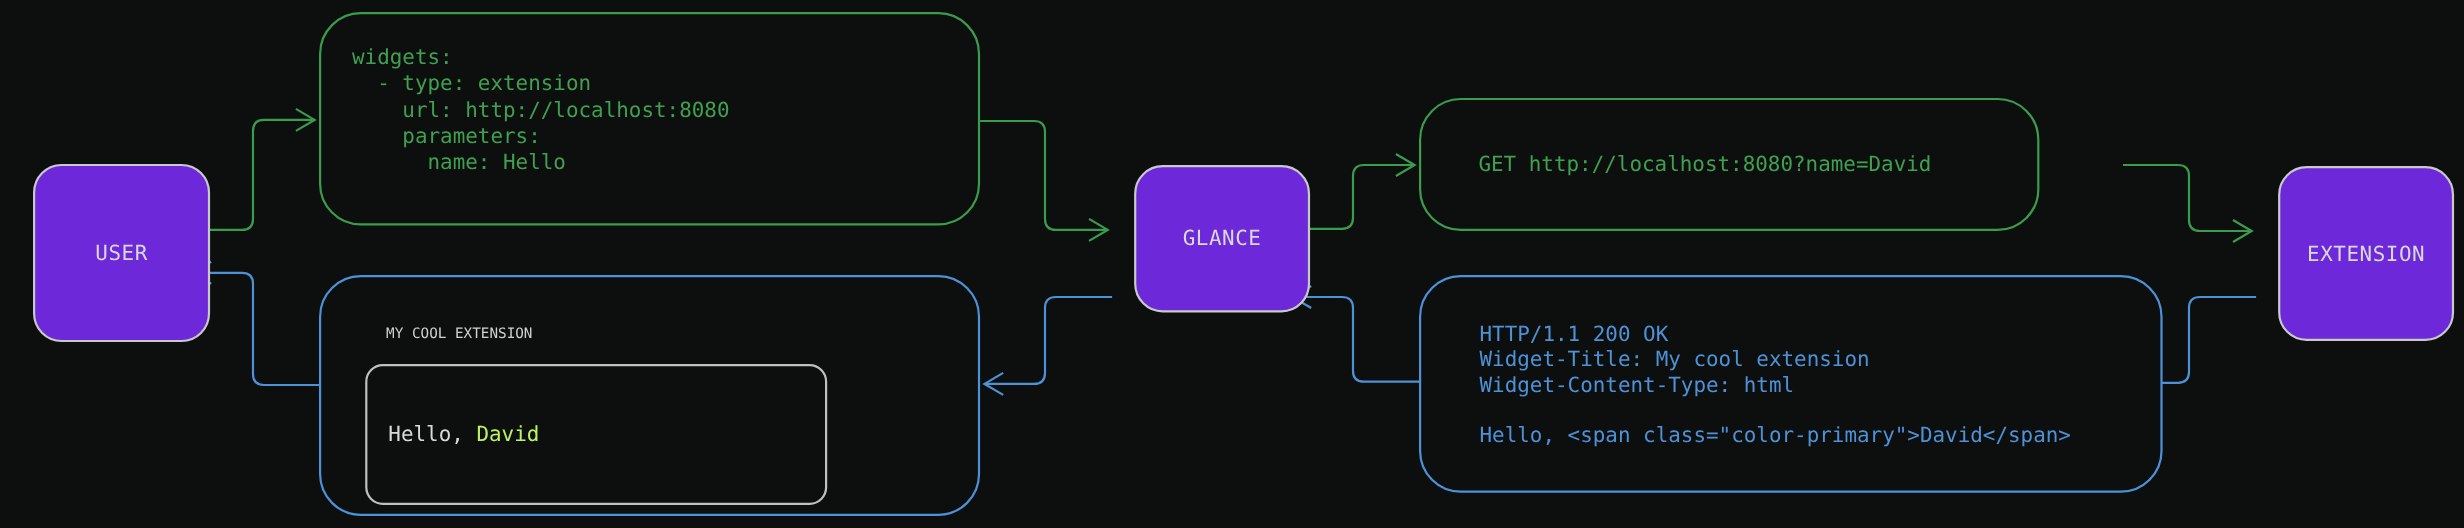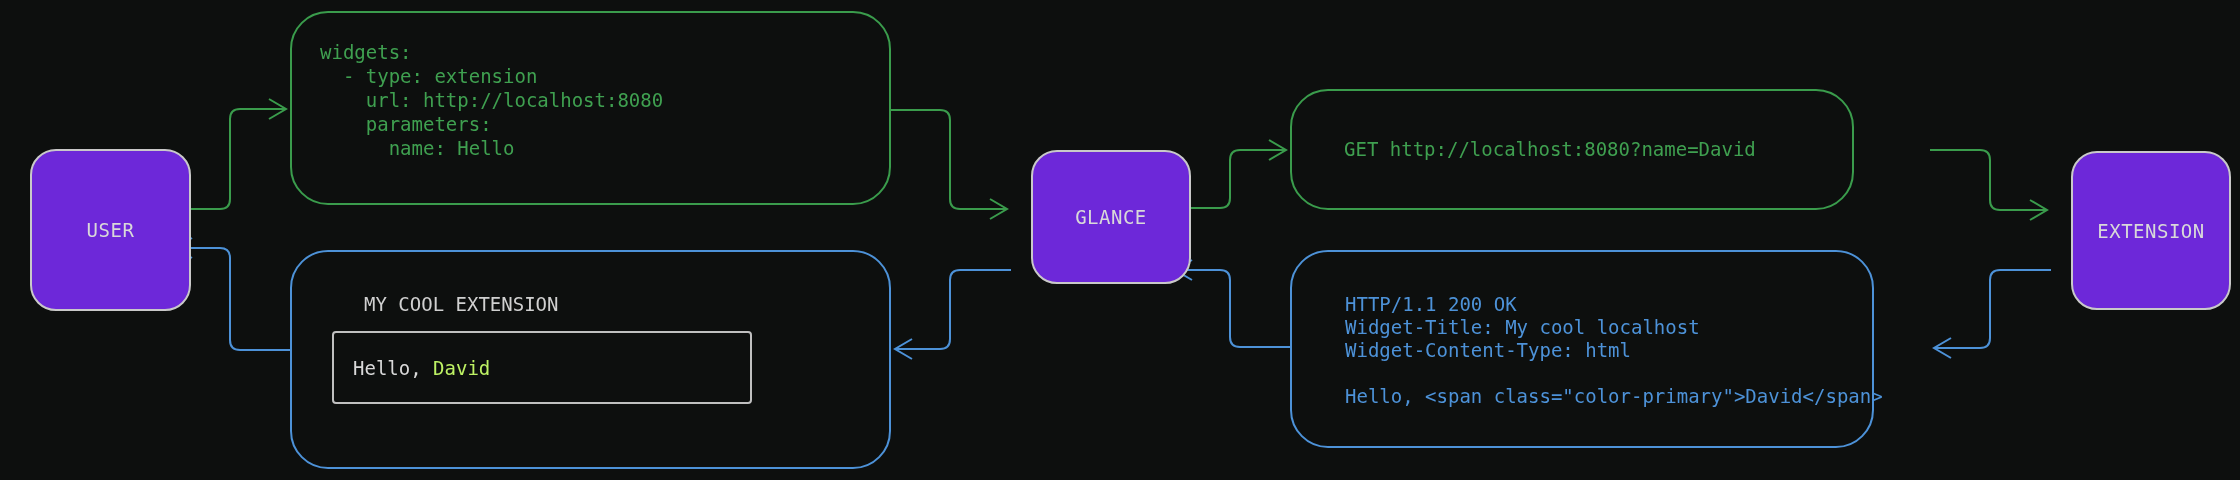--- a/index.html
+++ b/index.html
@@ -30,32 +30,32 @@
     position:absolute;
     box-sizing:border-box;
     border-radius:38px;
     background:#0d0f0e;
     font-size:19px;
   }
   .codebox.green{border:2px solid #3a9c4c;color:#3fa050;}
   .codebox.blue{border:2px solid #4d92d8;color:#4d92d8;}
   .box-config{left:290px;top:11px;width:601px;height:194px;padding:27px 10px 0 28px;line-height:24px;}
   .box-request{left:1290px;top:89px;width:564px;height:121px;display:flex;align-items:center;padding-left:52px;}
-  .box-response{left:1290px;top:250px;width:584px;height:198px;padding:41px 10px 0 53px;line-height:23px;}
+  .box-response{left:1290px;top:250px;width:676px;height:198px;padding:41px 10px 0 53px;line-height:23px;}
   .box-widget{left:290px;top:250px;width:601px;height:219px;}
   .code-line{white-space:pre;min-height:23px;}
   .box-config .code-line{min-height:24px;}
   .widget-title{
     position:absolute;left:59px;top:40px;
-    color:#d0d0d0;font-size:19px;line-height:24px;white-space:pre;margin-left:13px;
+    color:#d0d0d0;font-size:13px;line-height:24px;white-space:pre;
   }
   .widget-inner{
-    position:absolute;left:40px;top:79px;width:420px;height:73px;
+    position:absolute;left:40px;top:79px;width:420px;height:128px;
     box-sizing:border-box;
-    border:2px solid #c0c0c0;border-radius:4px;
+    border:2px solid #c0c0c0;border-radius:16px;
     display:flex;align-items:center;
     padding-left:19px;
     font-size:19px;color:#d9d9d9;white-space:pre;
   }
   .hello-name{color:#bef264;}
 </style>
 </head>
 <body>
 
 <div class="canvas">
@@ -102,21 +102,21 @@
     <div class="code-line">    parameters:</div>
     <div class="code-line">      name: Hello</div>
   </div>
 
   <div class="codebox green box-request">
     <div class="code-line">GET http://localhost:8080?name=David</div>
   </div>
 
   <div class="codebox blue box-response">
     <div class="code-line">HTTP/1.1 200 OK</div>
-    <div class="code-line">Widget-Title: My cool localhost</div>
+    <div class="code-line">Widget-Title: My cool extension</div>
     <div class="code-line">Widget-Content-Type: html</div>
     <div class="code-line"></div>
     <div class="code-line">Hello, &lt;span class="color-primary"&gt;David&lt;/span&gt;</div>
   </div>
 
   <div class="codebox blue box-widget">
     <div class="widget-title">MY COOL EXTENSION</div>
     <div class="widget-inner">
       <span>Hello, </span><span class="hello-name">David</span>
     </div>

